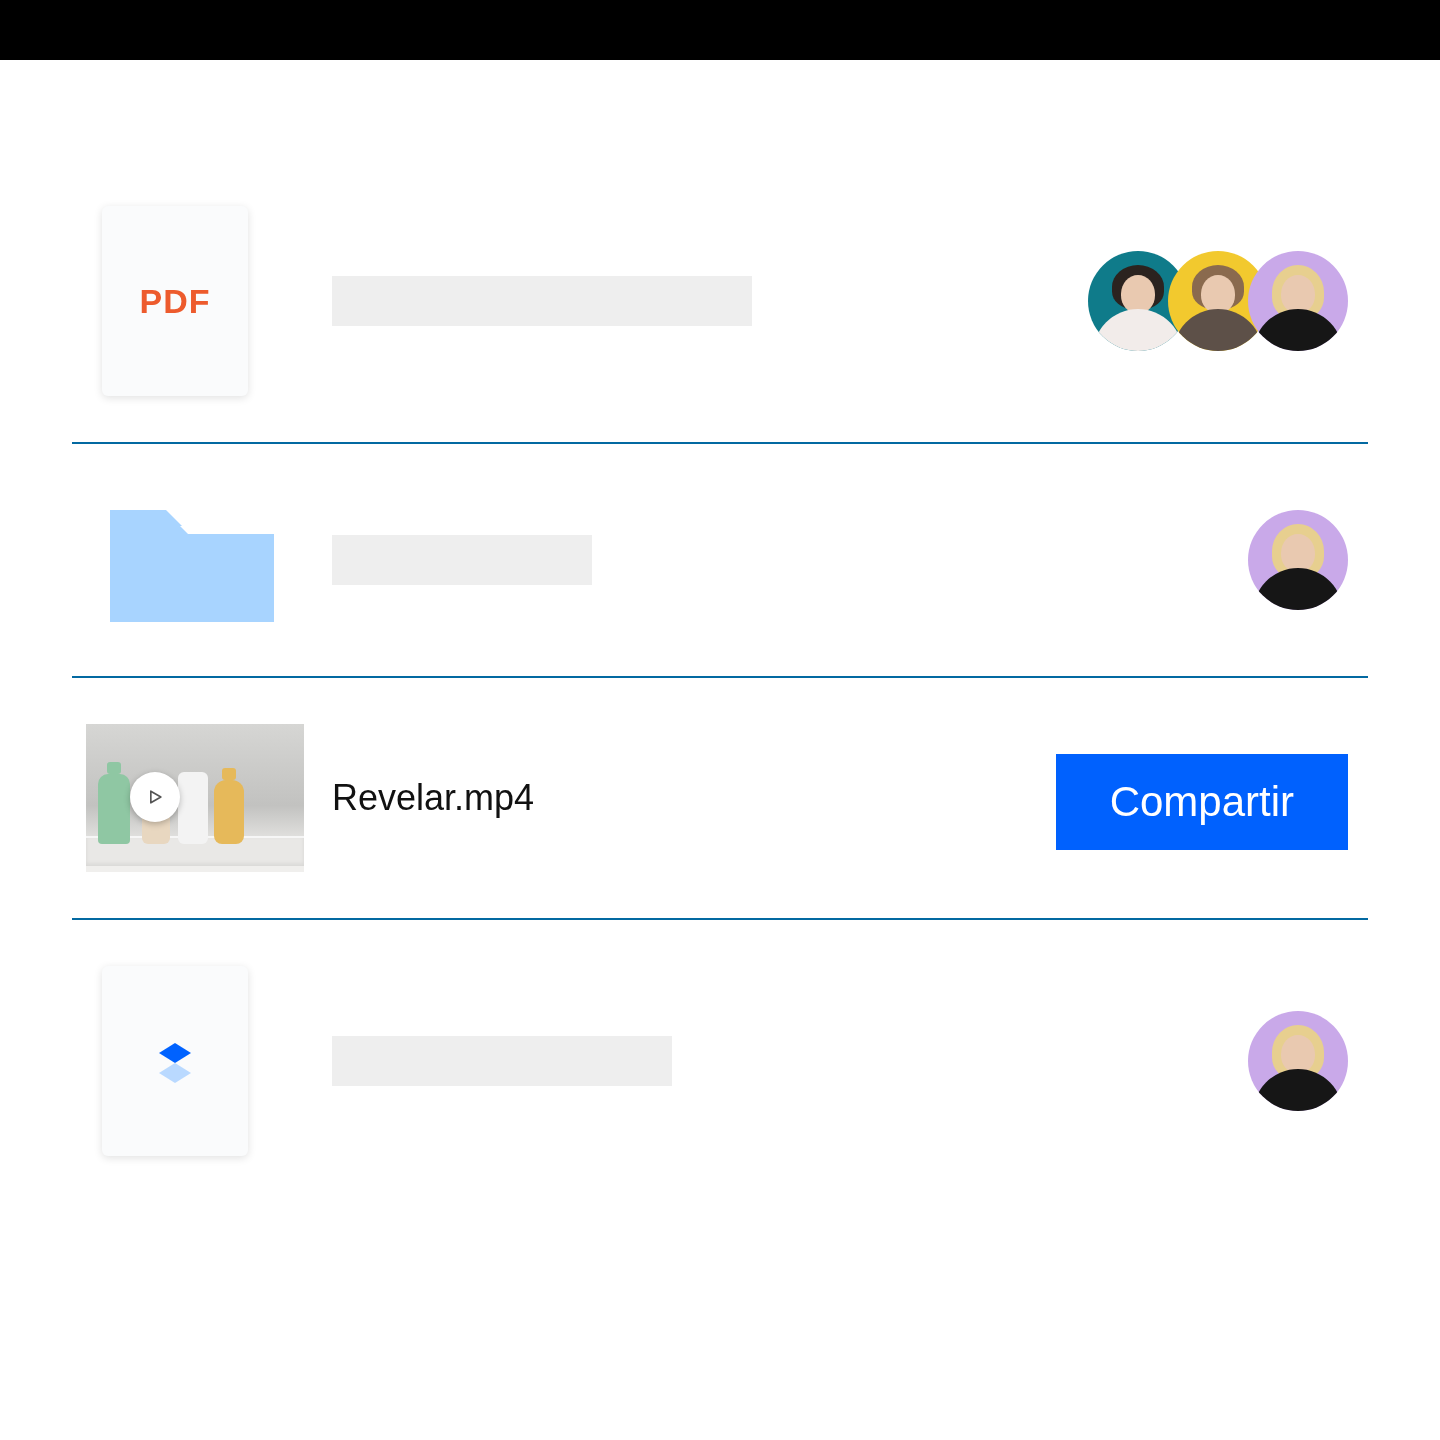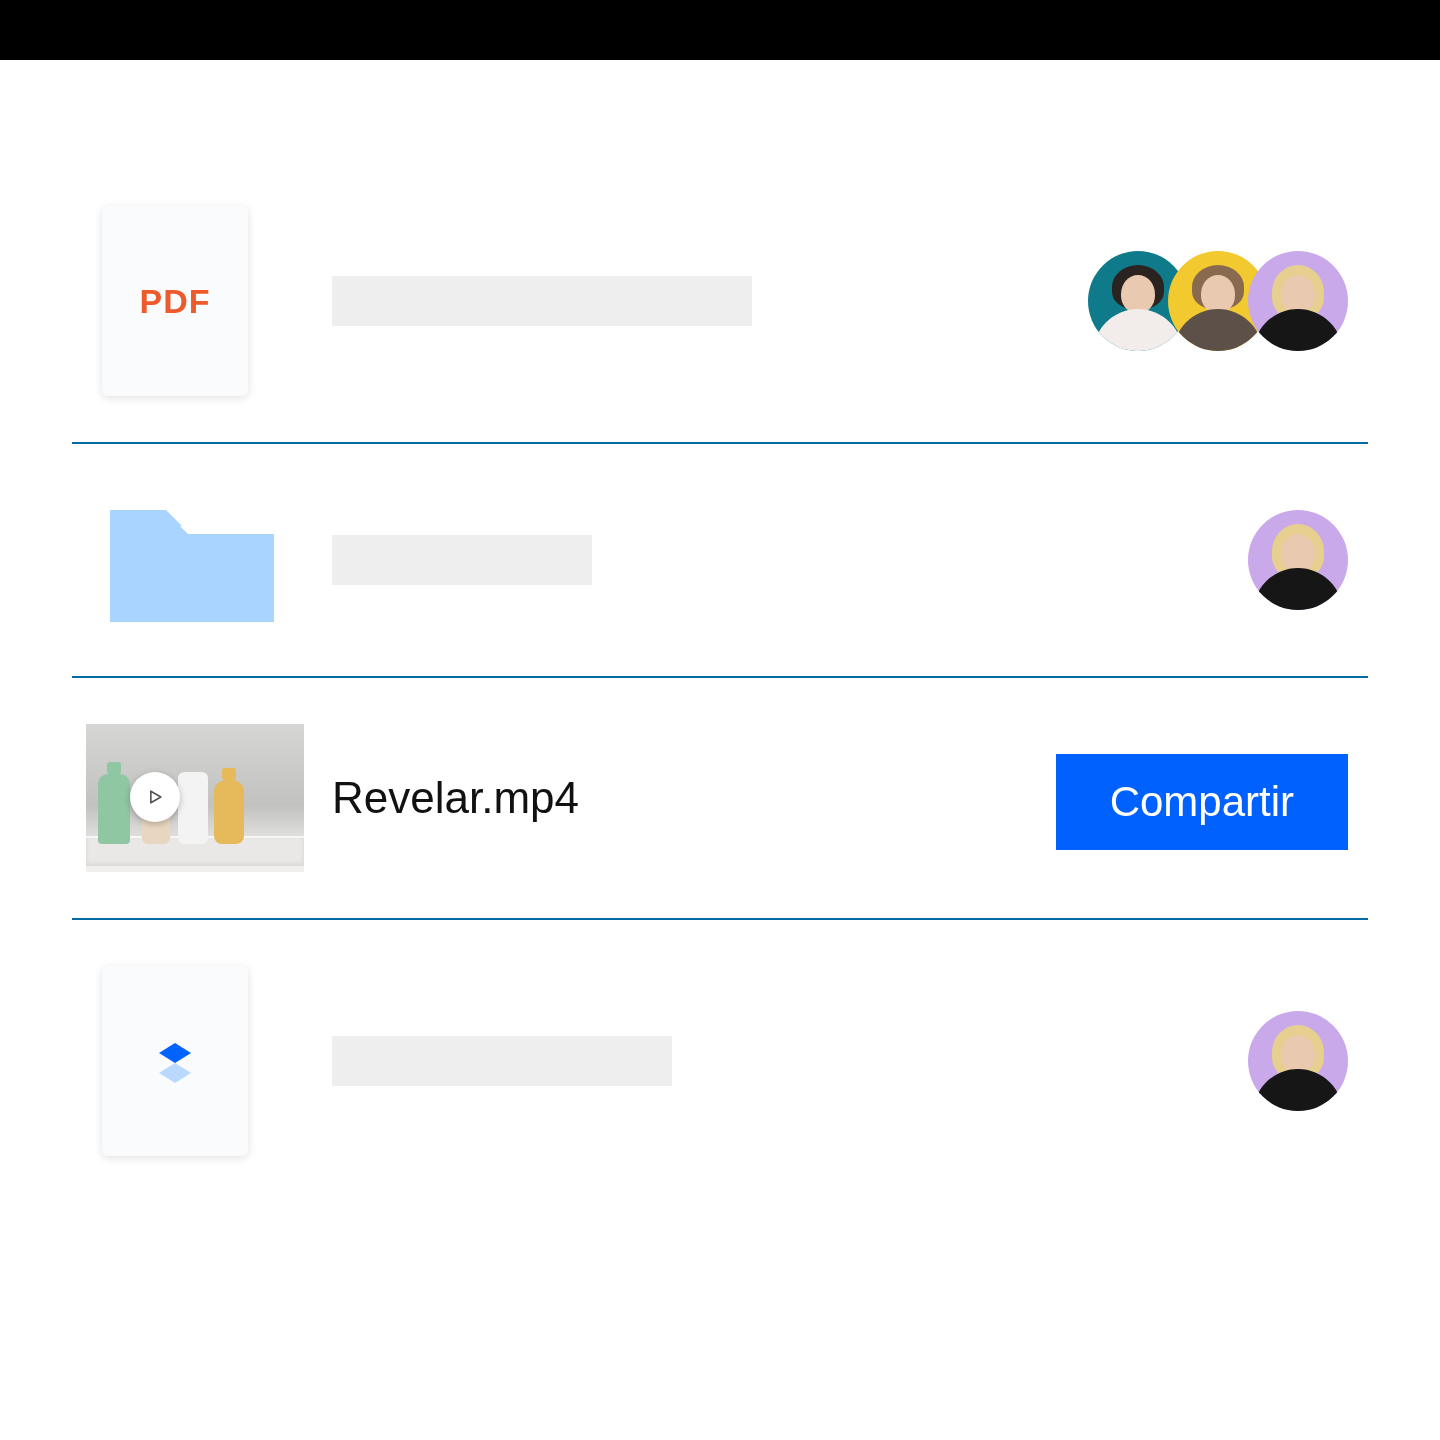--- a/index.html
+++ b/index.html
@@ -108,21 +108,21 @@
       left: 44px; top: 48px;
       width: 50px; height: 50px;
       background: #fff;
       border-radius: 50%;
       box-shadow: 0 2px 6px rgba(0,0,0,.25);
       display:flex; align-items:center; justify-content:center;
     }
     .play-badge svg { width:20px; height:20px; }
 
     .file-name {
-      font-size: 44px;
+      font-size: 36px;
       color: #111;
     }
 
     .share-btn {
       background: #0061fe;
       color: #fff;
       border: none;
       font-size: 42px;
       font-weight: 500;
       padding: 24px 54px;

